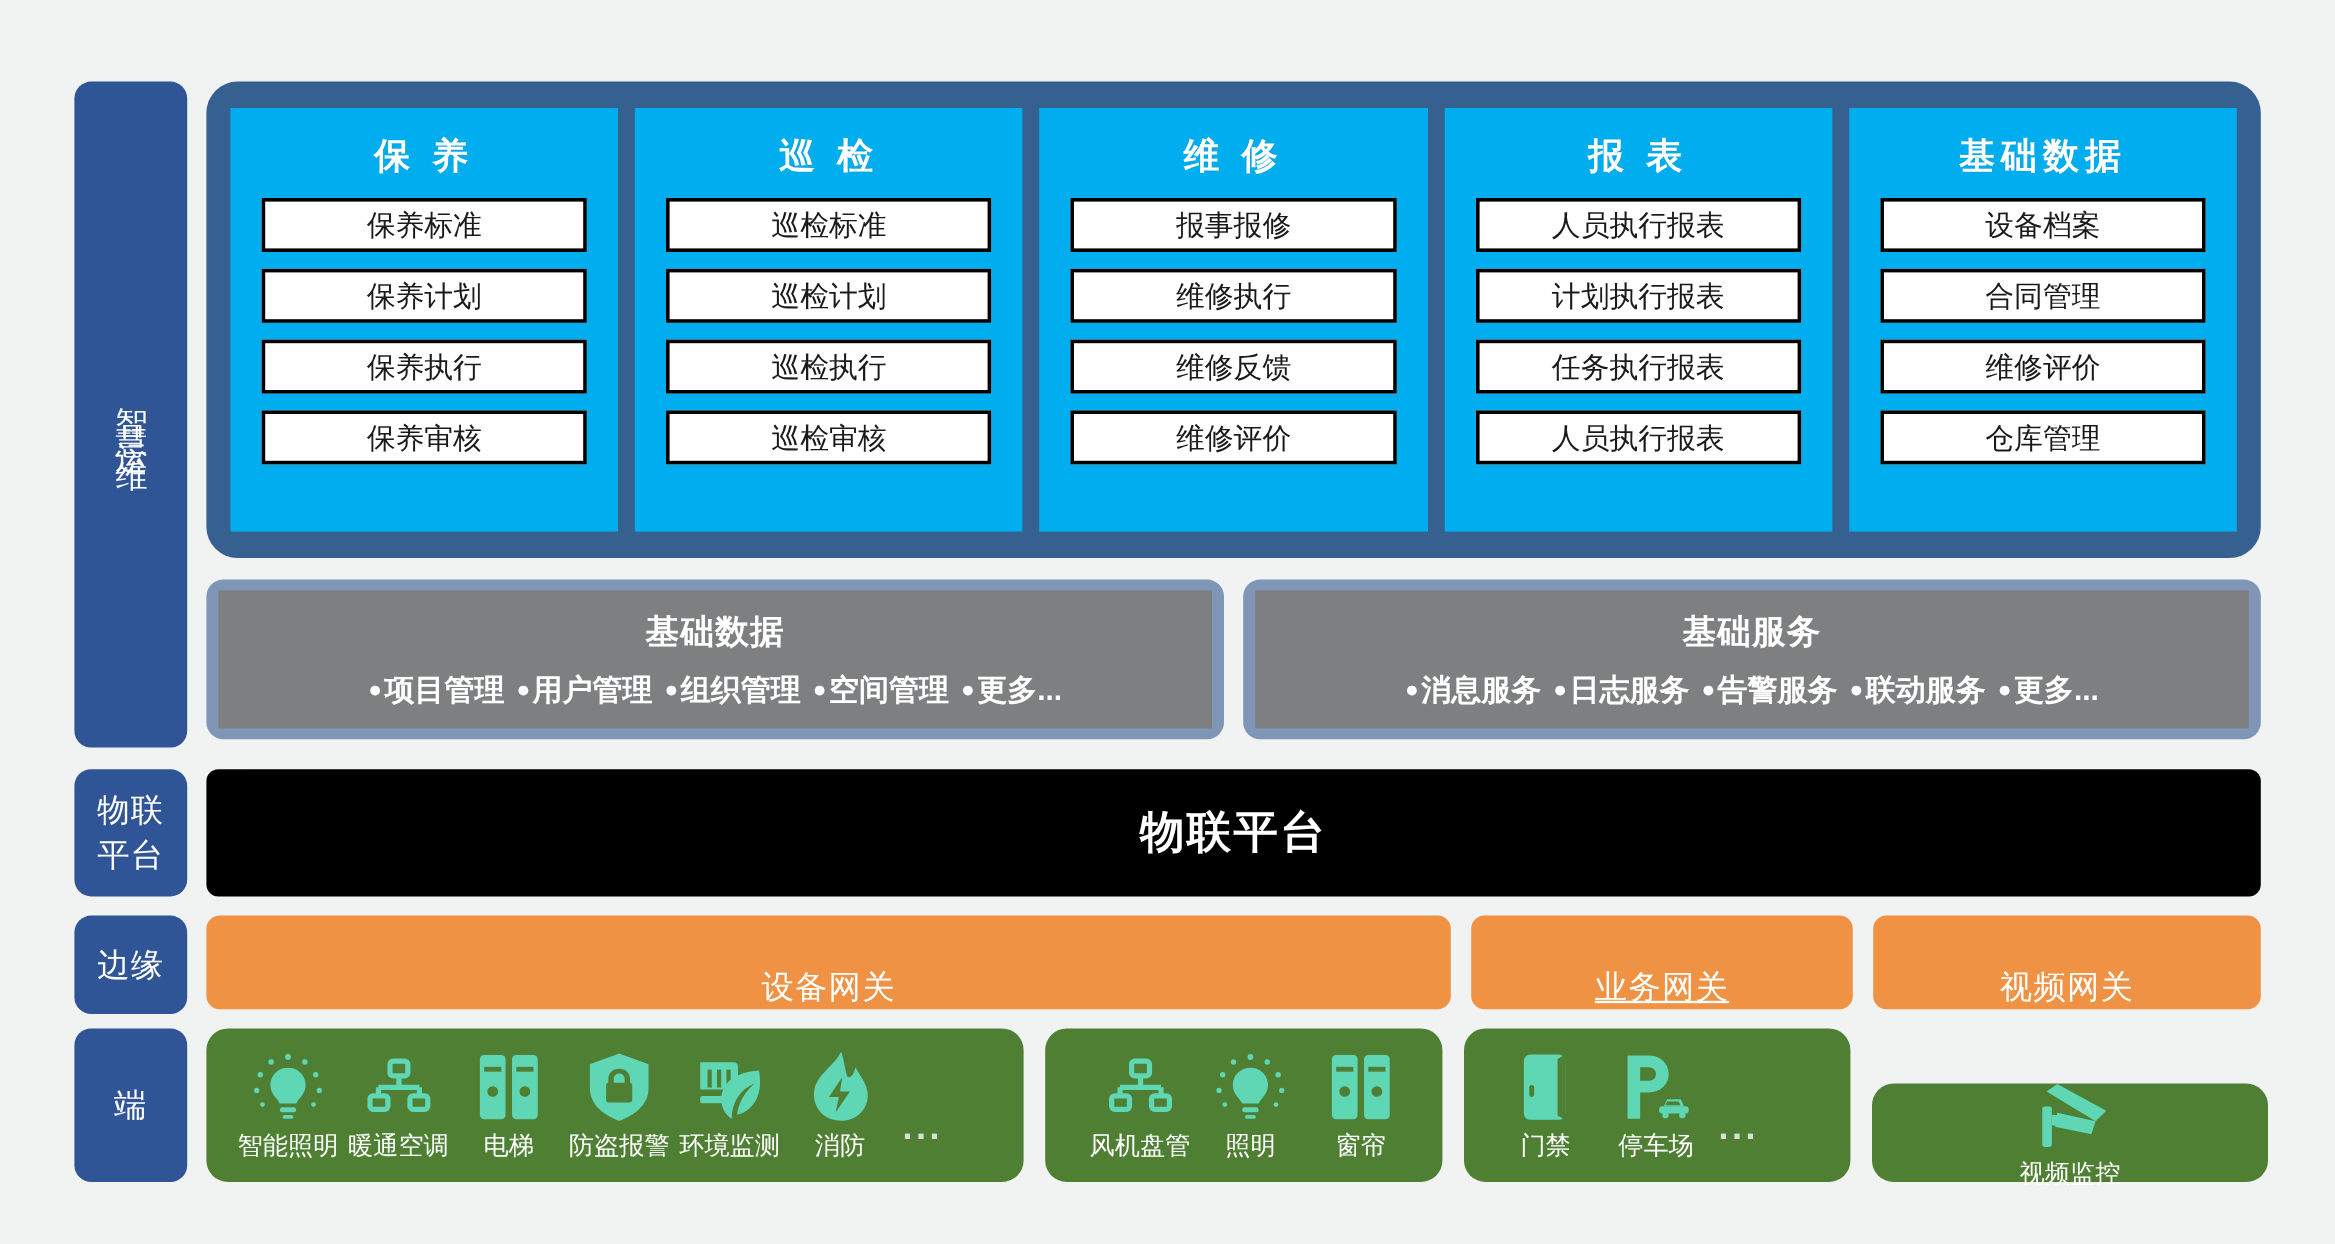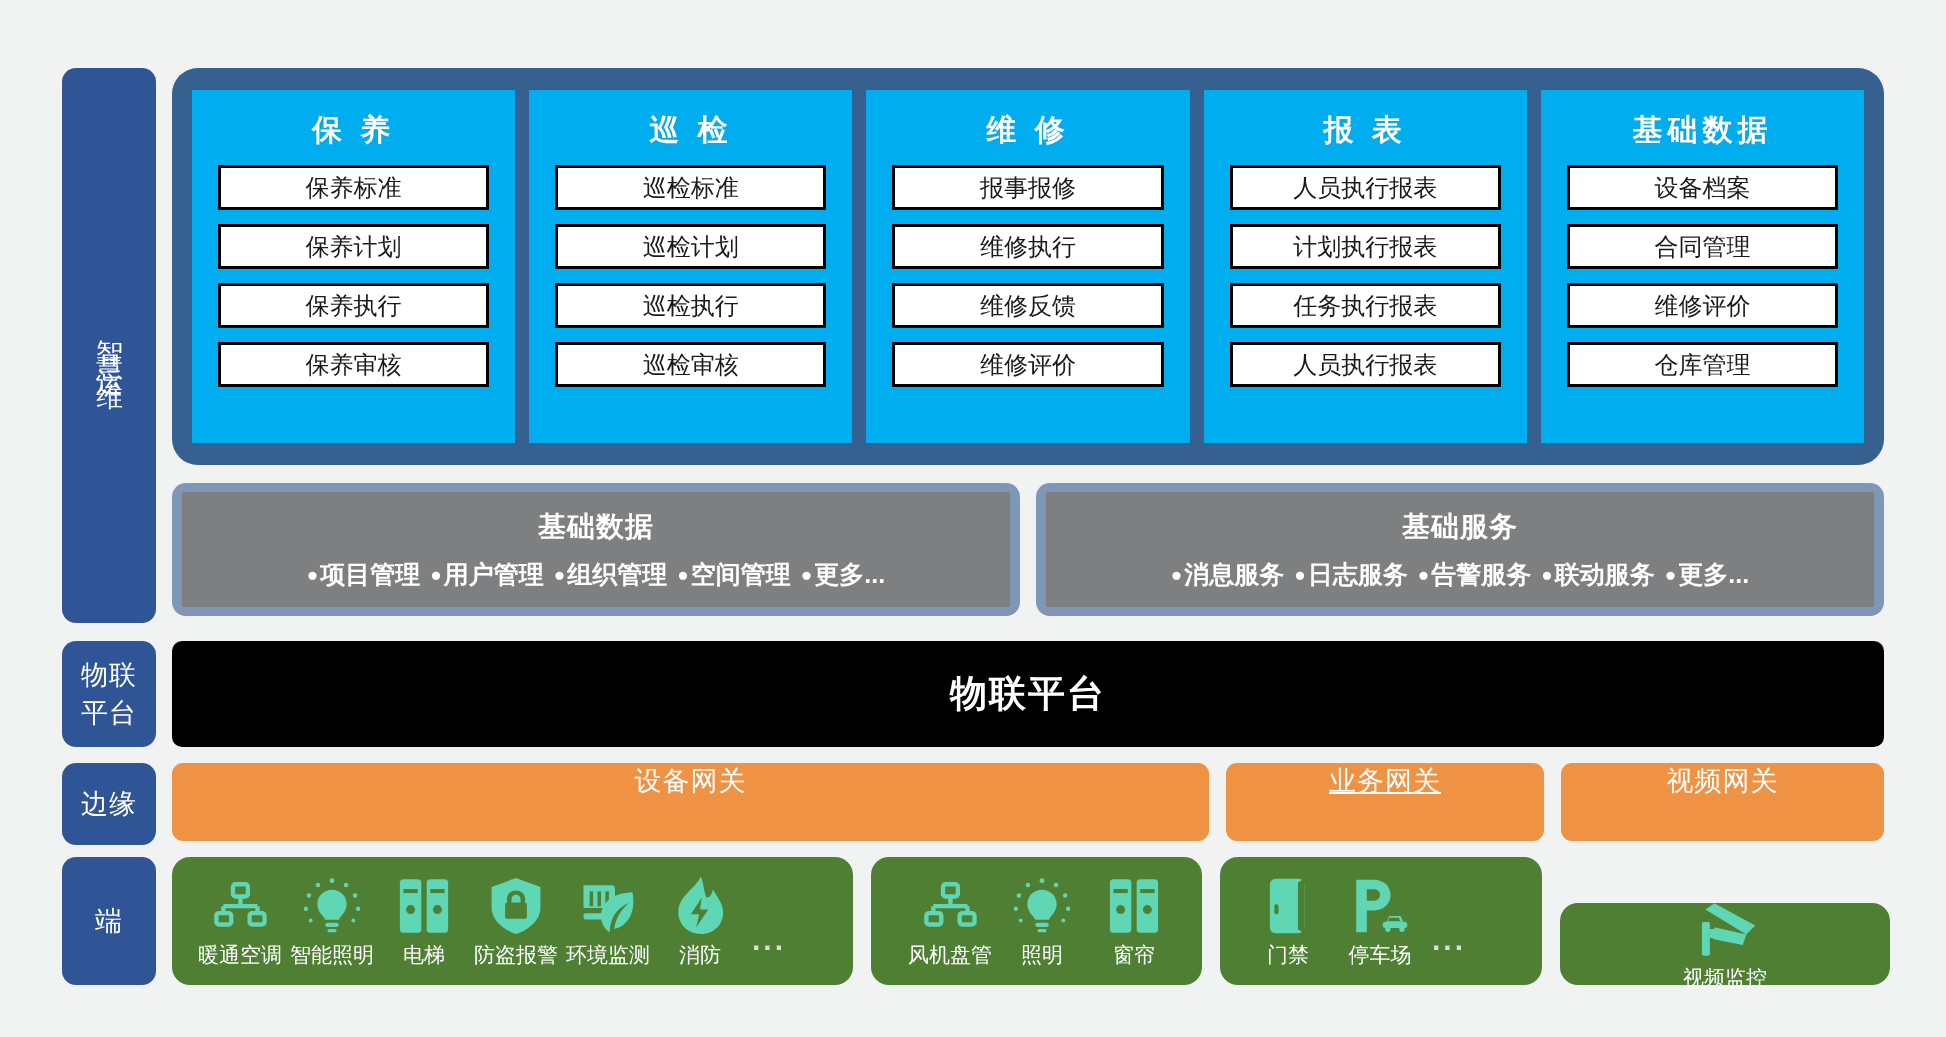--- a/index.html
+++ b/index.html
@@ -77,21 +77,21 @@
     color:#ffffff;font-size:37px;font-weight:bold;letter-spacing:2px;
   }
 
   
   .edge-row{
     position:absolute;left:172px;top:763px;width:1712px;height:78px;
     display:flex;gap:17px;
   }
   .gw{
     background:#ef9244;border-radius:11px;
-    display:flex;align-items:flex-start;justify-content:center;
+    display:flex;align-items:flex-end;justify-content:center;
     color:#ffffff;font-size:27px;letter-spacing:1px;
   }
   .gw.g1{flex:0 0 1037px;}
   .gw.g2{flex:0 0 318px;text-decoration:underline;}
   .gw.g3{flex:0 0 323px;}
 
   
   .dev-row{
     position:absolute;left:172px;top:857px;width:1712px;height:128px;
     display:flex;gap:18px;
@@ -211,31 +211,20 @@
     <div class="gw g2">
         <span>业务网关</span>
       </div>
     <div class="gw g3">
         <span>视频网关</span>
       </div>
   </div>
 
   <div class="dev-row" id="dev-row">
       <div class="dev-card c1">
-        <div class="dev">
-          <div class="glyph">
-            <svg width="56" height="56" viewBox="0 0 64 64" fill="none" stroke="#5fd6b4" stroke-width="5">
-      <rect x="24" y="6" width="17" height="14" rx="3"></rect>
-      <path d="M32.5 20 V31 M13 31 H52 M13 31 V39 M52 31 V39"></path>
-      <rect x="5" y="39" width="17" height="13" rx="3"></rect>
-      <rect x="43" y="39" width="17" height="13" rx="3"></rect>
-    </svg>
-          </div>
-          <div class="lbl">暖通空调</div>
-        </div>
         <div class="dev">
           <div class="glyph">
             <svg width="58" height="58" viewBox="0 0 64 64">
       <g fill="#5fd6b4">
         <path d="M32 14c-9.2 0-16.2 7.1-16.2 15.8 0 5.6 2.9 9.6 5.5 12.7 1.5 1.8 2.6 3.2 2.9 4.6h15.6c.3-1.4 1.4-2.8 2.9-4.6 2.6-3.1 5.5-7.1 5.5-12.7C48.2 21.1 41.2 14 32 14z"></path>
         <rect x="24.5" y="50.5" width="15" height="4.6" rx="2.3"></rect>
         <rect x="27" y="57.5" width="10" height="3.6" rx="1.8"></rect>
         <circle cx="32" cy="4.2" r="2.7"></circle>
         <circle cx="16.5" cy="8.8" r="2.5"></circle>
                 <circle cx="47.5" cy="8.8" r="2.5"></circle>
@@ -245,20 +234,31 @@
                 <circle cx="60.8" cy="35" r="2.4"></circle>
         <circle cx="8.5" cy="48" r="2.2"></circle>
                 <circle cx="55.5" cy="48" r="2.2"></circle>
       </g>
     </svg>
           </div>
           <div class="lbl">智能照明</div>
         </div>
         <div class="dev">
           <div class="glyph">
+            <svg width="56" height="56" viewBox="0 0 64 64" fill="none" stroke="#5fd6b4" stroke-width="5">
+      <rect x="24" y="6" width="17" height="14" rx="3"></rect>
+      <path d="M32.5 20 V31 M13 31 H52 M13 31 V39 M52 31 V39"></path>
+      <rect x="5" y="39" width="17" height="13" rx="3"></rect>
+      <rect x="43" y="39" width="17" height="13" rx="3"></rect>
+    </svg>
+          </div>
+          <div class="lbl">暖通空调</div>
+        </div>
+        <div class="dev">
+          <div class="glyph">
             <svg width="50" height="58" viewBox="0 0 56 64">
       <g fill="#5fd6b4">
         <rect x="1" y="2" width="24" height="60" rx="4"></rect>
         <rect x="31" y="2" width="24" height="60" rx="4"></rect>
       </g>
       <g fill="#4e7f33">
         <rect x="5" y="13" width="16" height="4.5"></rect>
         <rect x="35" y="13" width="16" height="4.5"></rect>
         <circle cx="13" cy="36" r="5"></circle>
         <circle cx="43" cy="36" r="5"></circle>

